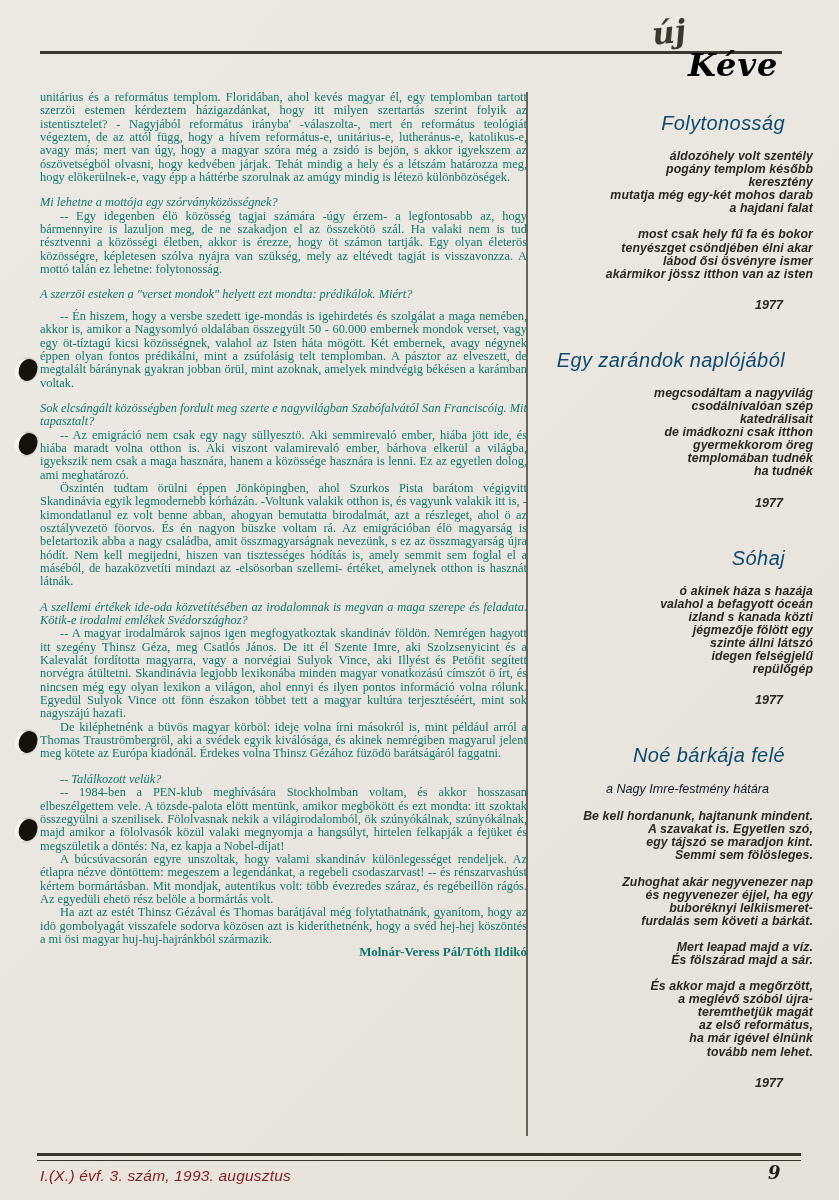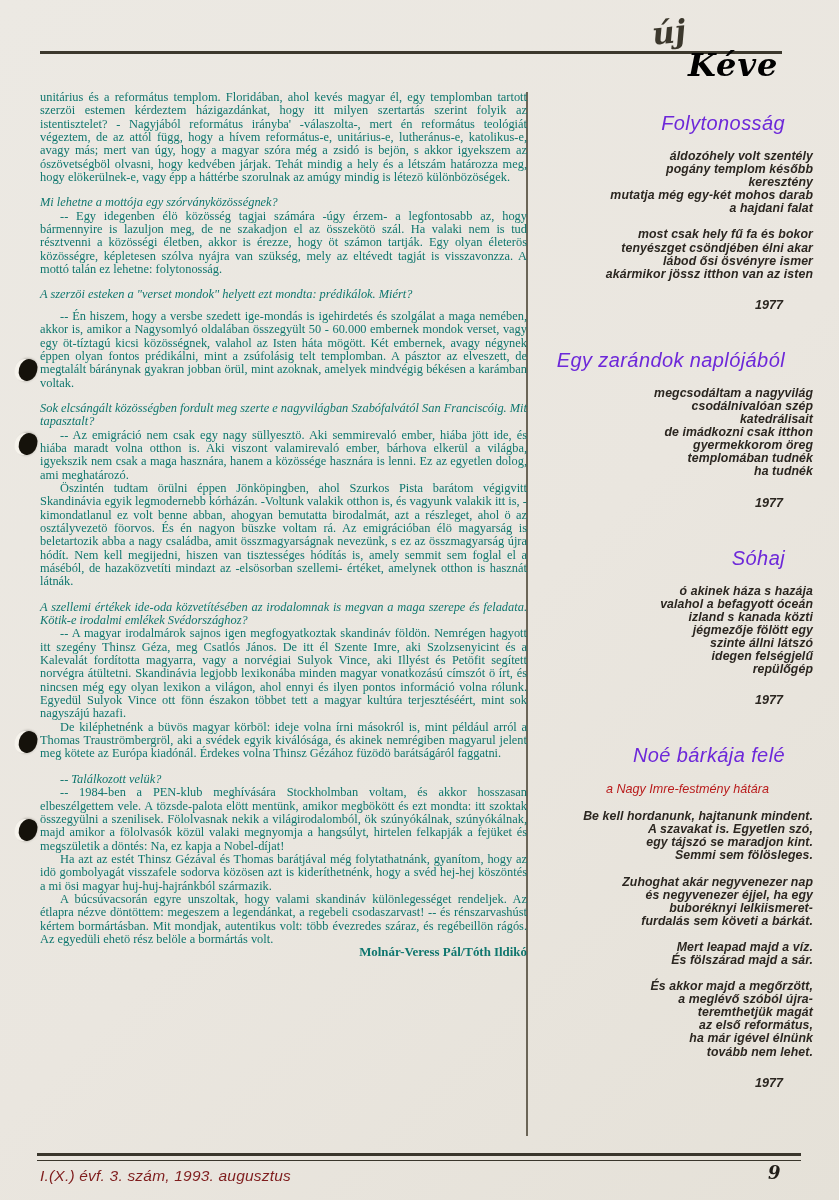--- a/index.html
+++ b/index.html
@@ -28,24 +28,24 @@
   .left-col .blk{margin:0;}
   .left-col .q{font-weight:normal;font-style:italic;}
   .left-col .indent{text-indent:20px;}
   .left-col .gap{margin-top:12px;}
   .left-col .gap-sm{margin-top:8px;}
   .byline{text-align:right;font-weight:bold;font-size:12.9px;margin-top:3px;}
   
   .right-col{position:absolute;left:544px;top:98px;width:269px;text-align:right;
     font-family:"Liberation Sans",sans-serif;color:#2b2620;}
   .poem{margin-bottom:37px;}
-  .poem-title{font-style:italic;font-size:20px;letter-spacing:.4px;color:#6d28d9;
+  .poem-title{font-style:italic;font-size:20px;letter-spacing:.4px;color:#0c4a6e;
     margin:0 28px 15px 0;}
   .poem--1 .poem-title{margin-top:14px;}
-  .poem-subtitle{font-style:italic;font-size:12.6px;margin:0 44px 14px 0;color:#b91c1c;}
+  .poem-subtitle{font-style:italic;font-size:12.6px;margin:0 44px 14px 0;color:#0f172a;}
   .poem-stanza{font-weight:bold;font-style:italic;font-size:12.3px;line-height:13.1px;
     margin-bottom:13px;letter-spacing:.1px;}
   .poem-year{font-weight:bold;font-style:italic;font-size:12.6px;margin:17px 30px 0 0;}
   
   .footer-rule{position:absolute;left:37px;top:1153px;width:764px;height:4px;
     border-top:3px solid #3a362c;border-bottom:1.5px solid #3a362c;}
   .footer-issue{position:absolute;left:40px;top:1167px;font-family:"Liberation Sans",sans-serif;
     font-style:italic;font-size:15.5px;color:#7f1d1d;letter-spacing:.2px;}
   .footer-page{position:absolute;left:768px;top:1162px;font-family:"DejaVu Serif",serif;
     font-weight:bold;font-style:italic;font-size:18px;color:#211d18;}
@@ -73,22 +73,22 @@
   <p class="blk q gap">A szerzöi esteken a "verset mondok" helyett ezt mondta: prédikálok. Miért?</p>
   <p class="blk indent gap-sm">-- Én hiszem, hogy a versbe szedett ige-mondás is igehirdetés és szolgálat a maga nemében, akkor is, amikor a Nagysomlyó oldalában összegyült 50 - 60.000 embernek mondok verset, vagy egy öt-tíztagú kicsi közösségnek, valahol az Isten háta mögött. Két embernek, avagy négynek éppen olyan fontos prédikálni, mint a zsúfolásig telt templomban. A pásztor az elveszett, de megtalált báránynak gyakran jobban örül, mint azoknak, amelyek mindvégig békésen a karámban voltak.</p>
   <p class="blk q gap">Sok elcsángált közösségben fordult meg szerte e nagyvilágban Szabófalvától San Franciscóig. Mit tapasztalt?</p>
   <p class="blk indent">-- Az emigráció nem csak egy nagy süllyesztö. Aki semmirevaló ember, hiába jött ide, és hiába maradt volna otthon is. Aki viszont valamirevaló ember, bárhova elkerül a világba, igyekszik nem csak a maga hasznára, hanem a közössége hasznára is lenni.  Ez az egyetlen dolog, ami meghatározó.</p>
   <p class="blk indent">Öszintén tudtam örülni éppen Jönköpingben, ahol Szurkos Pista barátom végigvitt Skandinávia egyik legmodernebb kórházán. -Voltunk valakik otthon is, és vagyunk valakik itt is,  -kimondatlanul ez volt benne abban, ahogyan bemutatta birodalmát, azt a részleget, ahol ö az osztályvezetö föorvos.  És én nagyon büszke voltam rá. Az emigrációban élö magyarság is beletartozik abba a nagy családba, amit összmagyarságnak nevezünk, s ez az összmagyarság újra hódít. Nem kell megijedni, hiszen van tisztességes hódítás is, amely semmit sem foglal el a máséból, de hazaközvetíti mindazt az  -elsösorban szellemi-  értéket, amelynek otthon is hasznát látnák.</p>
   <p class="blk q gap">A szellemi értékek ide-oda közvetítésében az irodalomnak is megvan a maga szerepe és feladata. Kötik-e irodalmi emlékek Svédországhoz?</p>
   <p class="blk indent">-- A magyar irodalmárok sajnos igen megfogyatkoztak skandináv földön. Nemrégen hagyott itt szegény Thinsz Géza, meg Csatlós János. De itt él Szente Imre, aki Szolzsenyicint és a Kalevalát fordította magyarra, vagy a norvégiai Sulyok Vince, aki Illyést és Petöfit segített norvégra átültetni. Skandinávia legjobb lexikonába minden magyar vonatkozású címszót ö írt, és nincsen még egy olyan lexikon a világon, ahol ennyi és ilyen pontos információ volna rólunk. Egyedül Sulyok Vince ott fönn északon többet tett a magyar kultúra terjesztéséért, mint sok nagyszájú hazafi.</p>
   <p class="blk indent">De kiléphetnénk a büvös magyar körböl: ideje volna írni másokról is, mint például arról a Thomas Trauströmbergröl, aki a svédek egyik kiválósága, és akinek nemrégiben magyarul jelent meg kötete az Európa kiadónál. Érdekes volna Thinsz Gézához füzödö barátságáról faggatni.</p>
   <p class="blk q indent gap">-- Találkozott velük?</p>
   <p class="blk indent">-- 1984-ben a PEN-klub meghívására Stockholmban voltam, és akkor hosszasan elbeszélgettem vele. A tözsde-palota elött mentünk, amikor megbökött és ezt mondta: itt szoktak összegyülni a szenilisek. Fölolvasnak nekik a világirodalomból, ök szúnyókálnak, szúnyókálnak, majd amikor a fölolvasók közül valaki megnyomja a hangsúlyt, hirtelen felkapják a fejüket és megszületik a döntés:  Na, ez kapja a Nobel-díjat!</p>
+  <p class="blk indent">A búcsúvacsorán egyre unszoltak, hogy valami skandináv különlegességet rendeljek. Az étlapra nézve döntöttem: megeszem a legendánkat, a regebeli csodaszarvast! -- és rénszarvashúst kértem bormártásban. Mit mondjak, autentikus volt: több évezredes száraz, és regébeillön rágós. Az egyedüli ehetö rész belöle a bormártás volt.</p>
   <p class="blk indent">Ha azt az estét Thinsz Gézával és Thomas barátjával még folytathatnánk, gyanítom, hogy az idö gombolyagát visszafele sodorva közösen azt is kideríthetnénk, hogy a svéd hej-hej köszöntés a mi ösi magyar huj-huj-hajránkból származik.</p>
-  <p class="blk indent">A búcsúvacsorán egyre unszoltak, hogy valami skandináv különlegességet rendeljek. Az étlapra nézve döntöttem: megeszem a legendánkat, a regebeli csodaszarvast! -- és rénszarvashúst kértem bormártásban. Mit mondjak, autentikus volt: több évezredes száraz, és regébeillön rágós. Az egyedüli ehetö rész belöle a bormártás volt.</p>
   <p class="blk byline">Molnár-Veress Pál/Tóth Ildikó</p>
 </div>
 
 <div class="right-col">
 
   <div class="poem poem--1">
     <div class="poem-title">Folytonosság</div>
     <div class="poem-stanza">
         <div>áldozóhely volt szentély</div>
         <div>pogány templom később</div>

